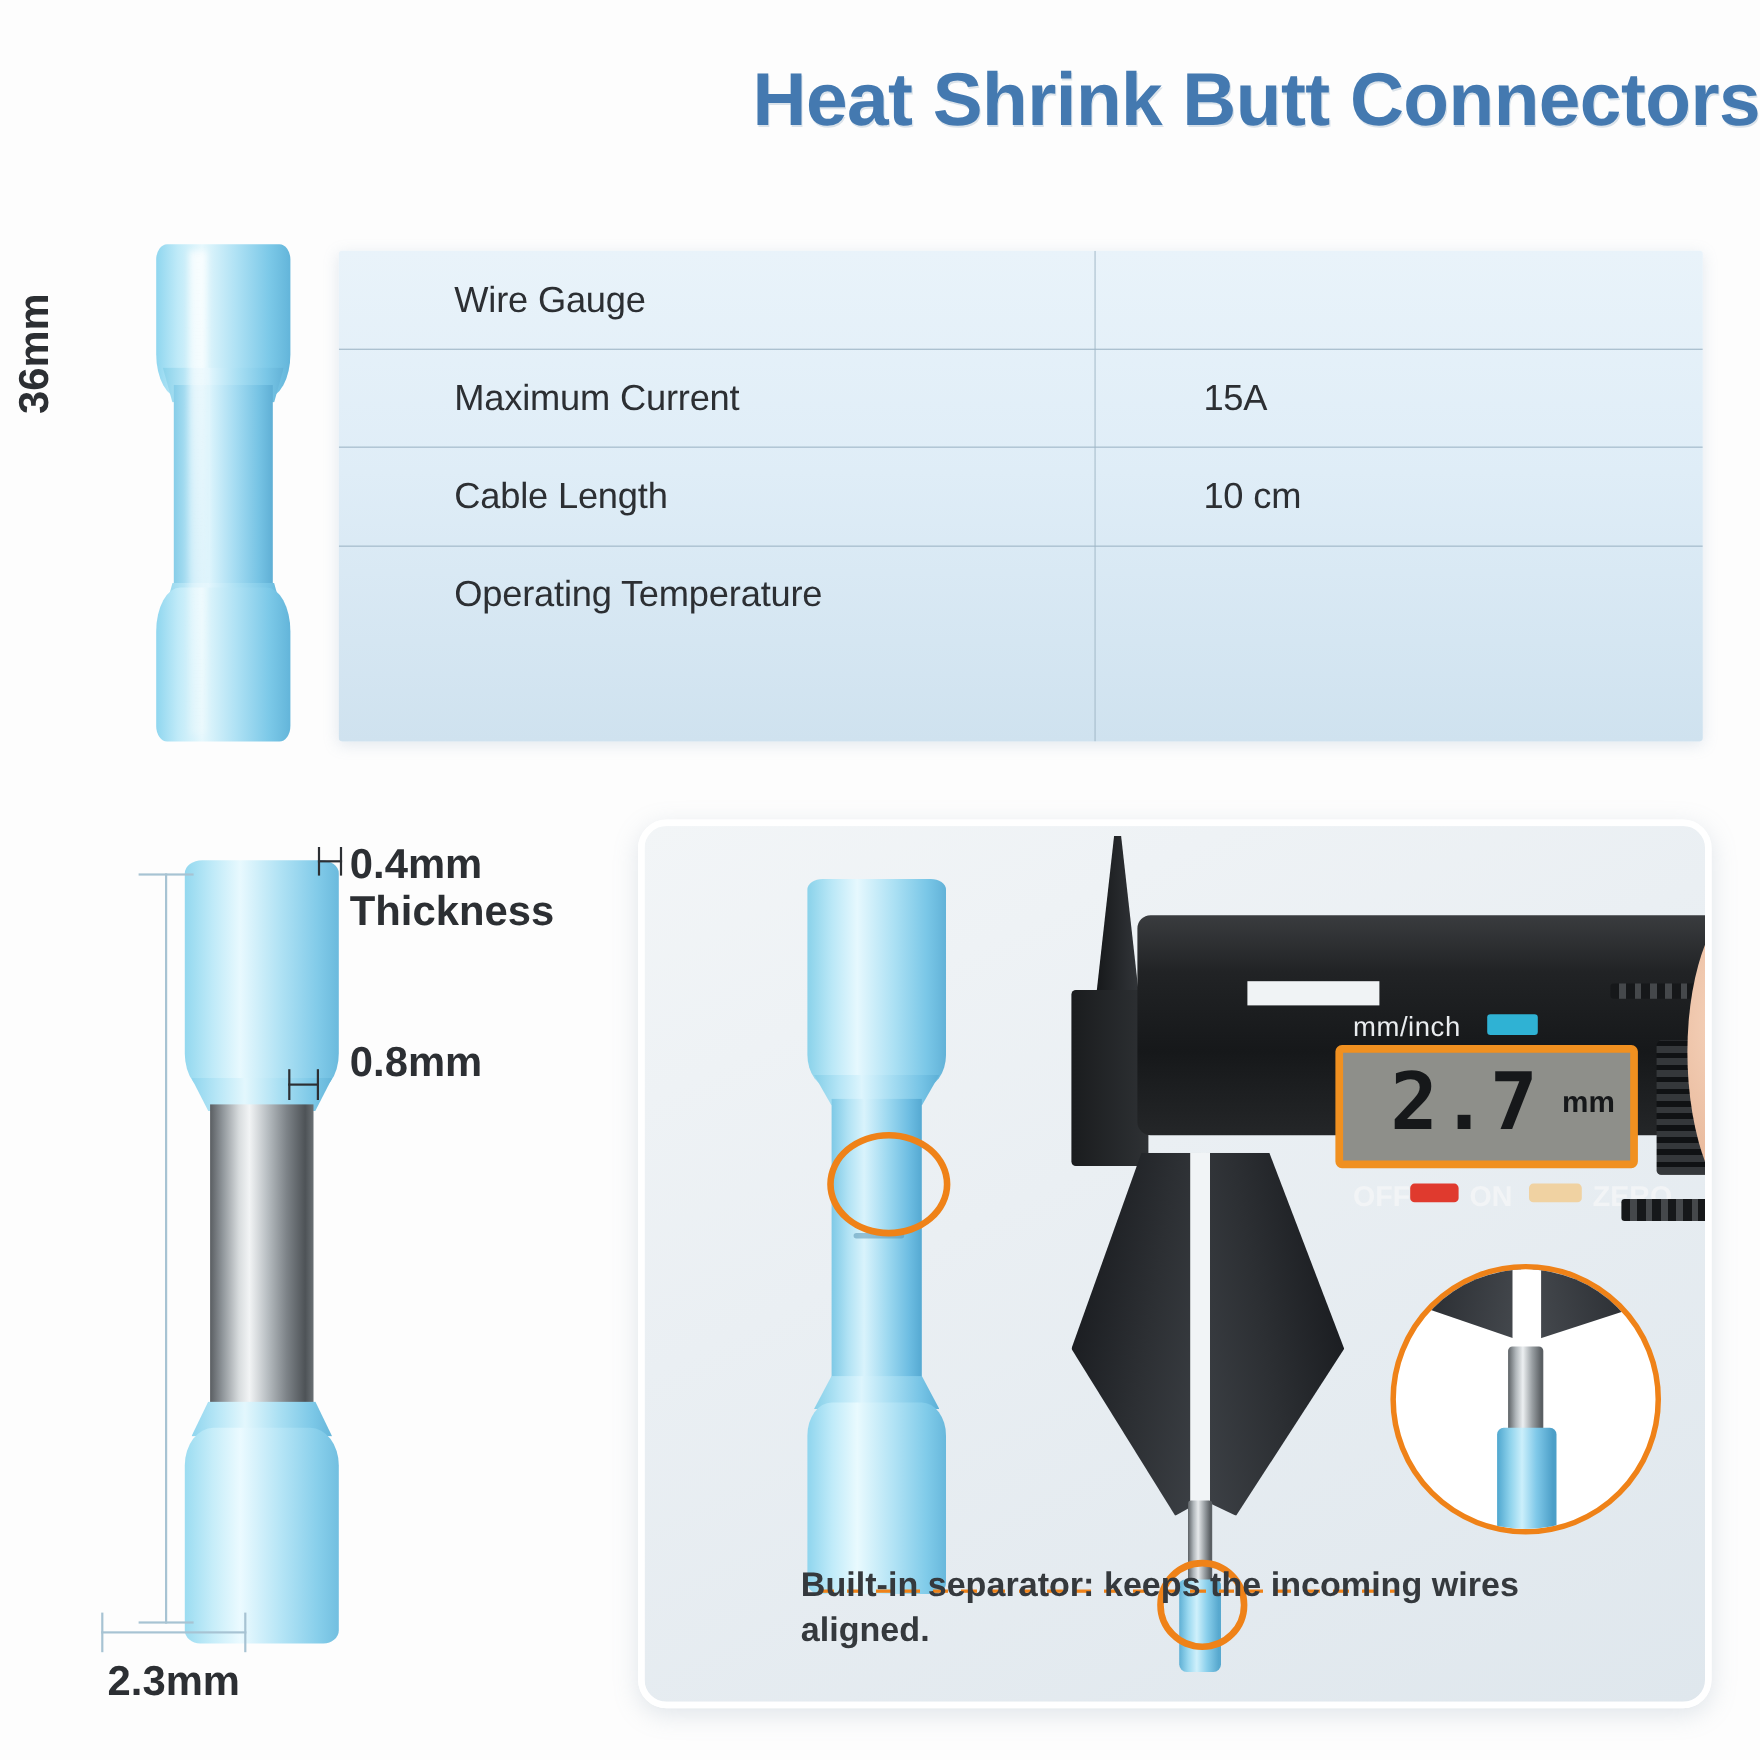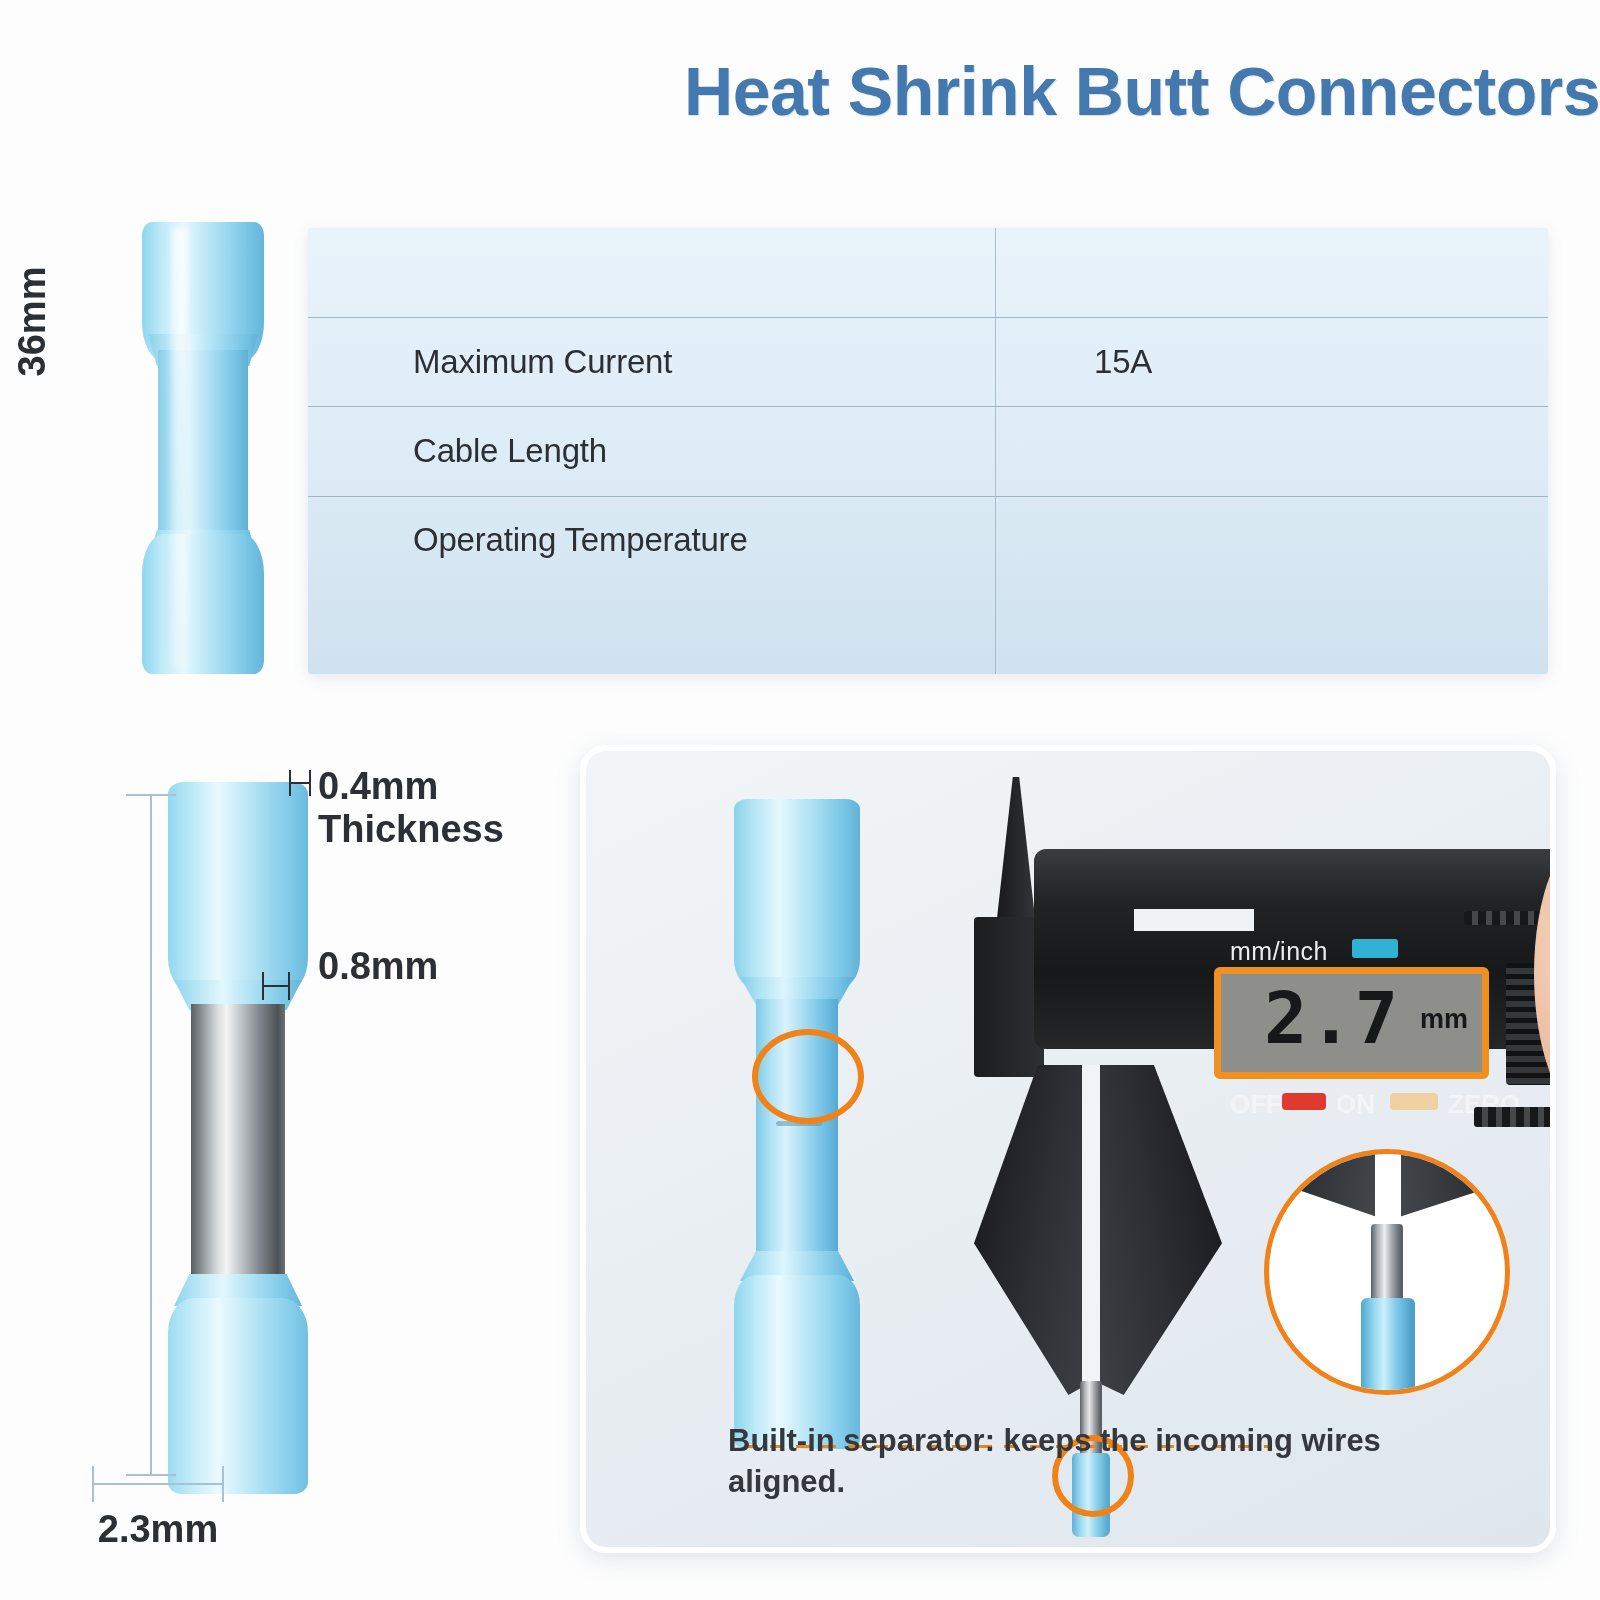--- a/index.html
+++ b/index.html
@@ -182,21 +182,21 @@
     position:absolute; left:166px; top:278px; width:112px; height:95px;
     border:6px solid #ef8218; border-radius:50%;
   }
 
   .caption {
     position:absolute; left:142px; bottom:44px; width:700px;
     font-size:31px; font-weight:bold; color:#35393d; line-height:1.34;
   }
 
   
-  .caliper { position:absolute; left:388px; top:26px; width:600px; height:640px; }
+  .caliper { position:absolute; left:388px; top:9px; width:600px; height:640px; }
   .cal-body {
     position:absolute; left:60px; top:72px; width:530px; height:200px;
     background:linear-gradient(180deg,#3a3c3f 0%,#212325 26%,#16181a 62%,#242628 100%);
     border-radius:12px;
   }
   .cal-notch {
     position:absolute; left:100px; top:60px; width:120px; height:22px;
     background:#f0f3f5;
   }
   .cal-screen {
@@ -332,27 +332,29 @@
     <div class="hc-mid"></div>
     <div class="hc-neck b"></div>
     <div class="hc-end bot"></div>
     <div class="hc-gloss"></div>
   </div>
 
   <div class="spec-table">
     <div class="spec-vsep"></div>
 
     <div class="spec-row">
+      <div class="spec-label">Wire Gauge</div>
     </div>
     <div class="spec-row">
       <div class="spec-label">Maximum Current</div>
       <div class="spec-value">15A</div>
     </div>
     <div class="spec-row">
       <div class="spec-label">Cable Length</div>
+      <div class="spec-value">10 cm</div>
     </div>
     <div class="spec-row">
       <div class="spec-label">Operating Temperature</div>
     </div>
   </div>
 
   <div class="dim-area">
     <div class="dc">
       <div class="dc-top"></div>
       <div class="dc-topneck"></div>

